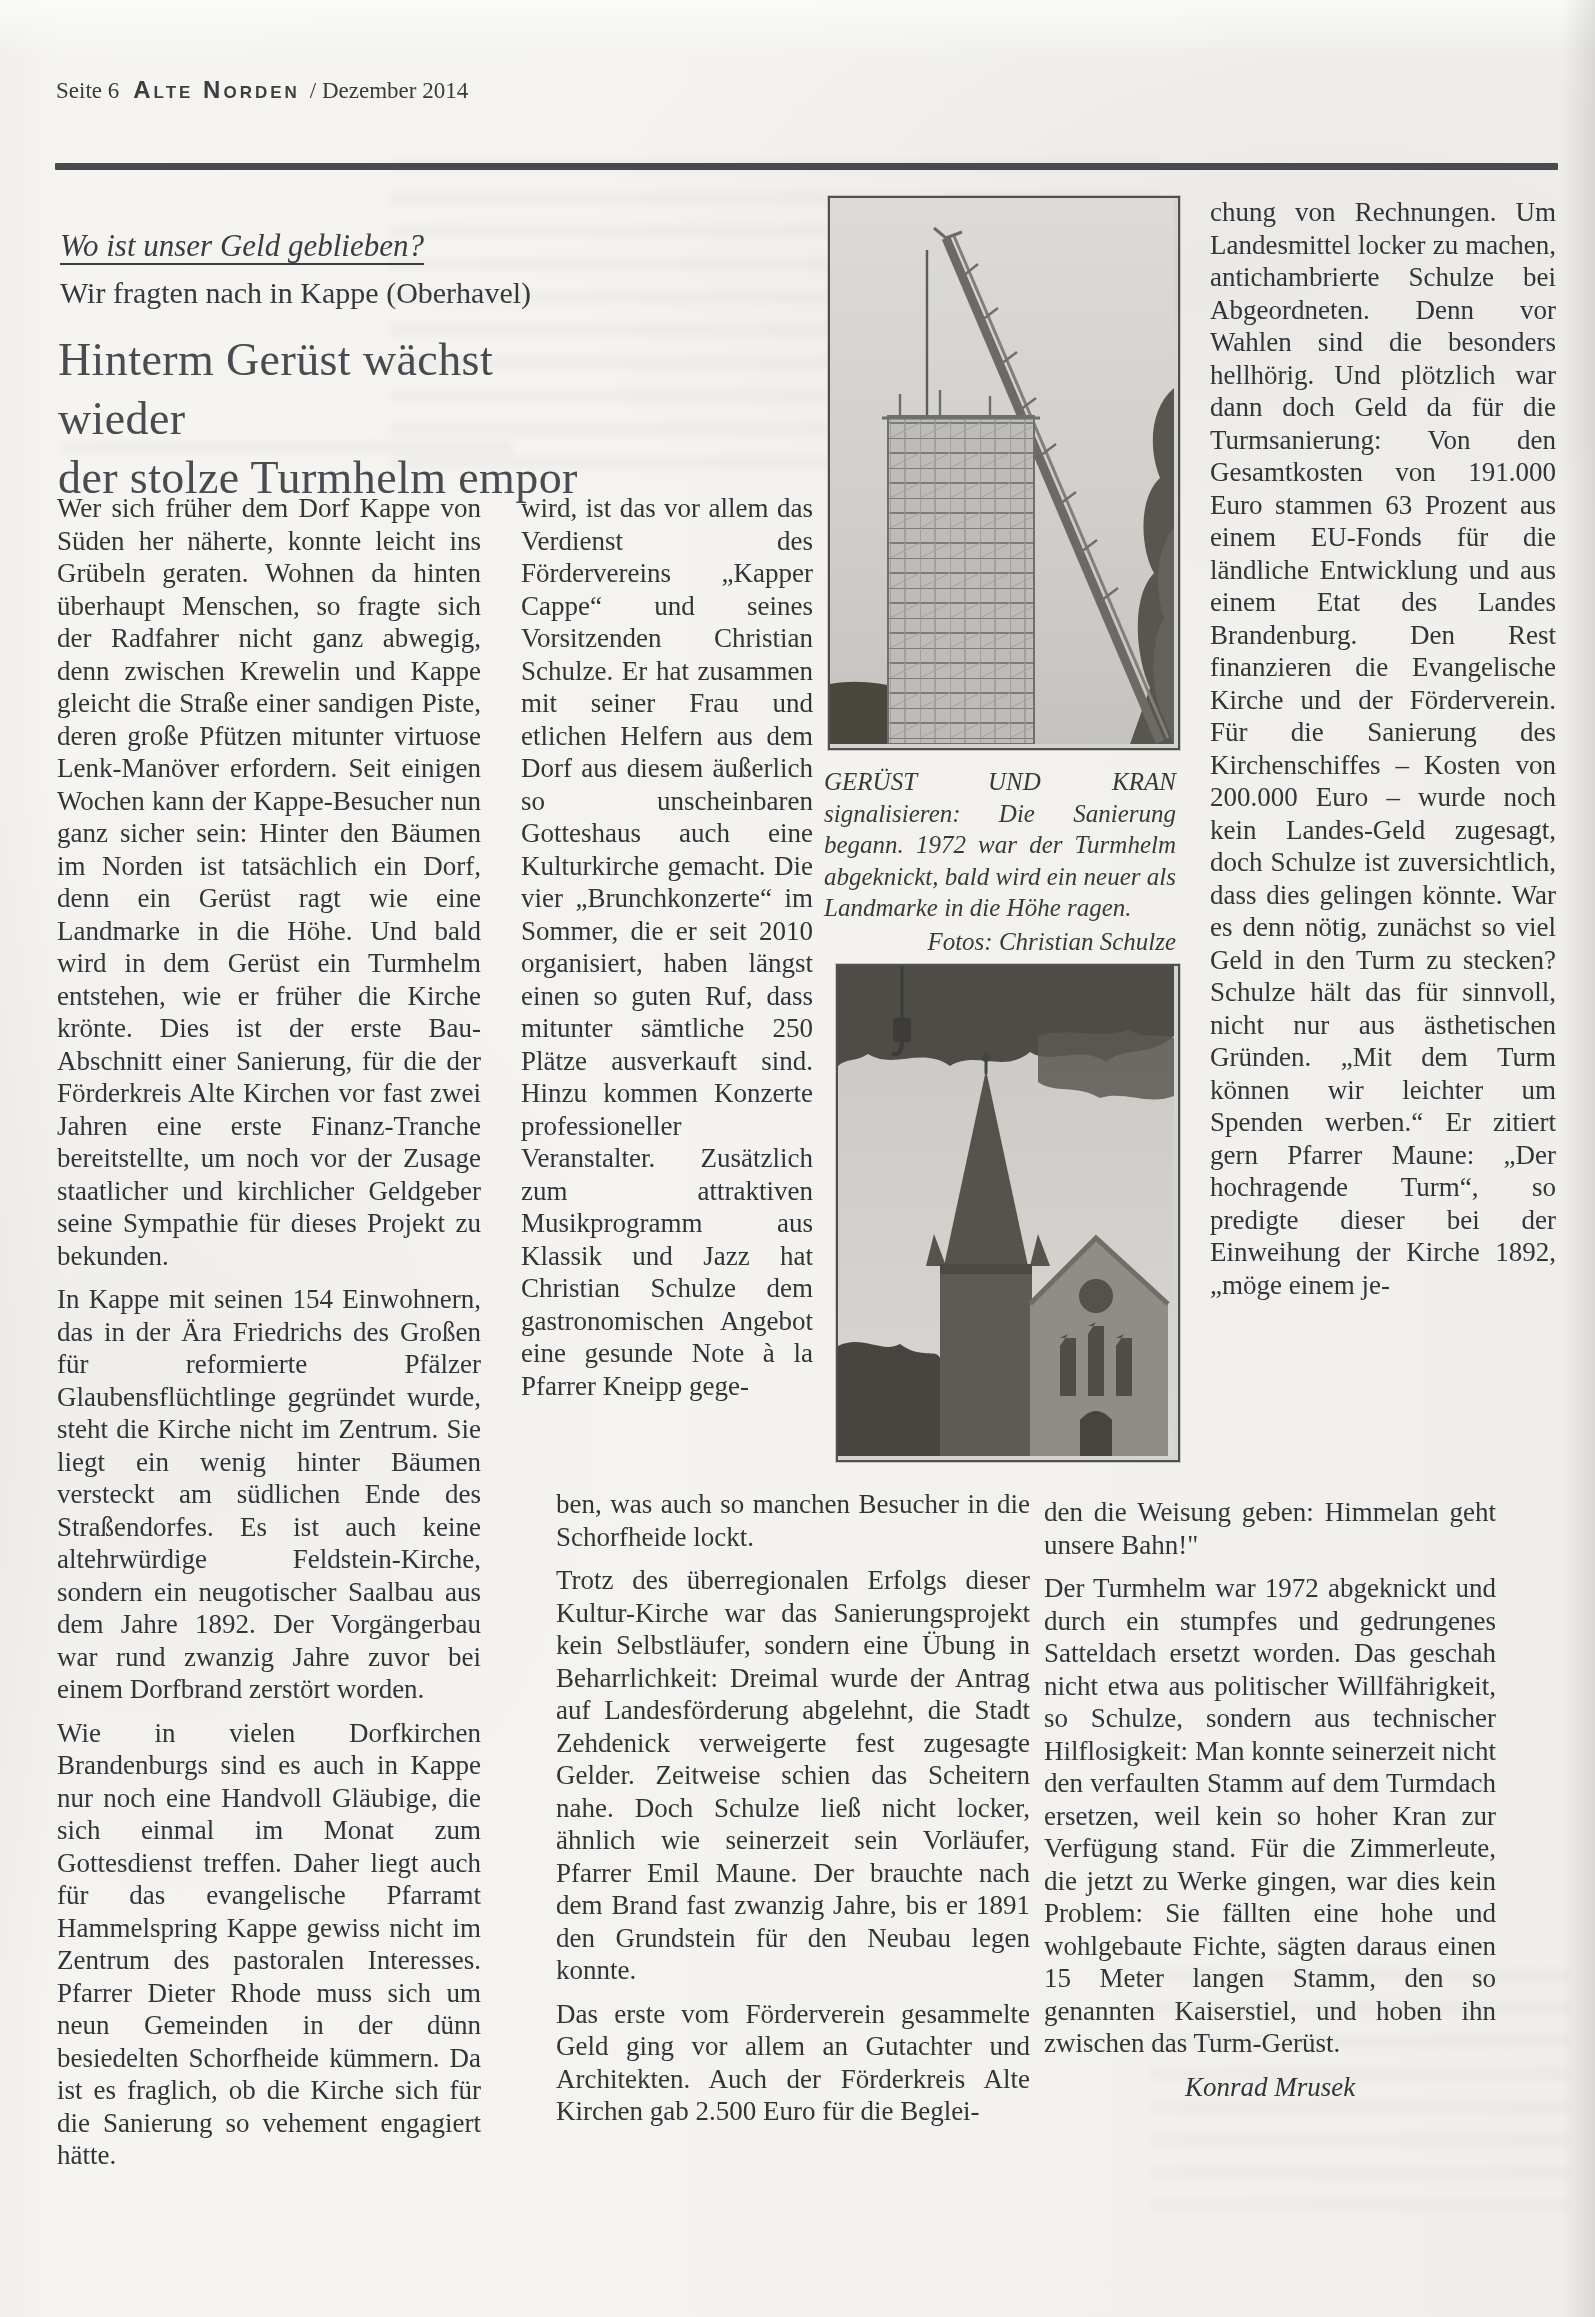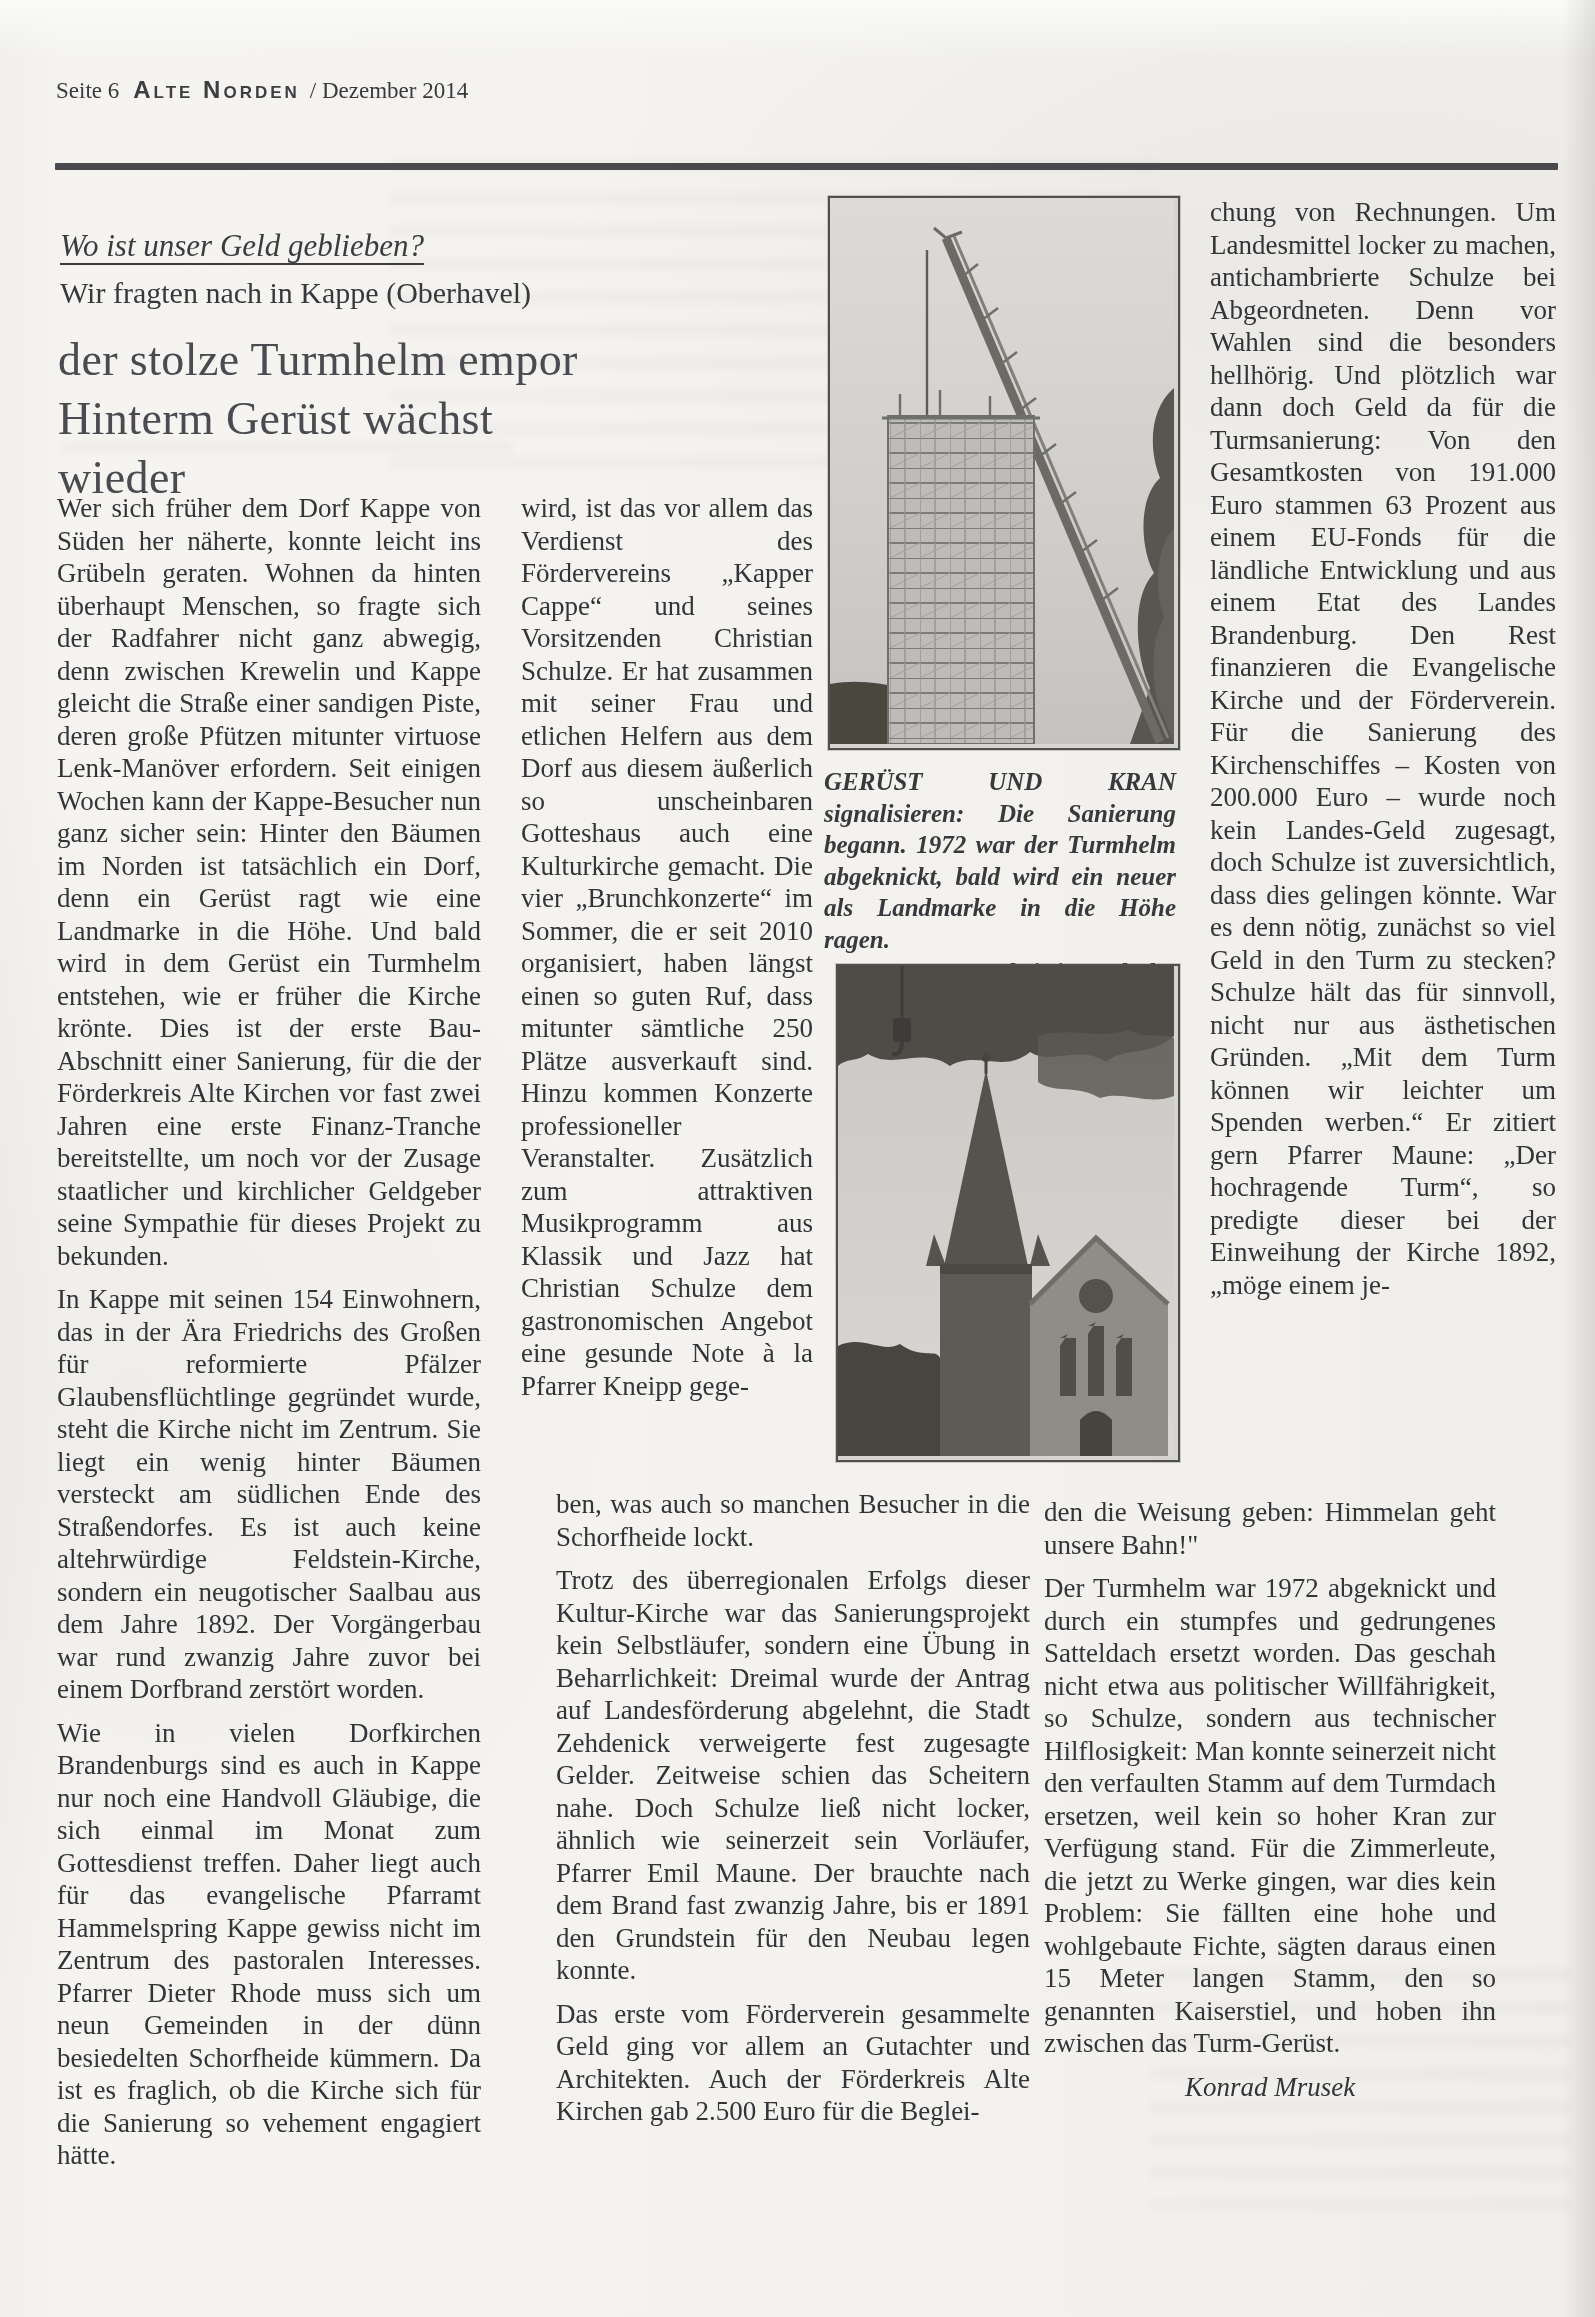--- a/index.html
+++ b/index.html
@@ -33,21 +33,21 @@
   .bottom-middle{left:556px;top:1488px;width:474px;}
   .bottom-right{left:1044px;top:1496px;width:452px;}
   
   .photo-frame{border:2px solid #504f4b;box-shadow:0 0 0 1px rgba(80,79,75,.25);
     background:#d5d4d0;overflow:hidden;}
   .photo1{left:828px;top:196px;width:348px;height:550px;}
   .photo2{left:836px;top:964px;width:340px;height:494px;}
   .photo-frame svg{display:block;}
   
   .caption{left:824px;top:766px;width:352px;font-size:25px;line-height:31.5px;
-    font-style:italic;color:#39383c;text-align:justify;font-weight:bold;}
+    font-style:italic;color:#39383c;text-align:justify;}
   .caption .credit{text-align:right;margin-top:2px;}
   
   .byline{text-align:center;font-style:italic;font-size:27px;margin-top:10px;color:#343338;}
   
   .ghost{pointer-events:none;filter:blur(3px);
     background:repeating-linear-gradient(180deg, transparent 0 9px, #8e8c86 9px 21px, transparent 21px 33px);}
   .g1{left:390px;top:150px;width:770px;height:320px;opacity:.05;}
   .g2{left:62px;top:432px;width:450px;height:42px;opacity:.06;}
   .g3{left:1150px;top:1960px;width:420px;height:250px;opacity:.05;}
   .edge-right{left:1562px;top:0;width:33px;height:2317px;
@@ -64,22 +64,22 @@
 <div class="abs ghost g3"></div>
 
 <div class="abs page-header">
   <span>Seite 6</span><span class="masthead">Alte Norden</span><span>/ Dezember 2014</span>
 </div>
 <div class="abs rule"></div>
 
 <div class="abs kicker-title">Wo ist unser Geld geblieben?</div>
 <div class="abs kicker-subtitle">Wir fragten nach in Kappe (Oberhavel)</div>
 <h1 class="abs headline" style="margin:0;font-weight:normal;">
+  <span>Hinterm Gerüst wächst wieder</span>
   <span>der stolze Turmhelm empor</span>
-  <span>Hinterm Gerüst wächst wieder</span>
 </h1>
 
 <div class="abs body-text col1">
   <p>Wer sich früher dem Dorf Kappe von Süden her näherte, konnte leicht ins Grübeln geraten. Wohnen da hinten überhaupt Menschen, so fragte sich der Radfahrer nicht ganz abwegig, denn zwischen Krewelin und Kappe gleicht die Straße einer sandigen Piste, deren große Pfützen mitunter virtuose Lenk-Manöver erfordern. Seit einigen Wochen kann der Kappe-Besucher nun ganz sicher sein: Hinter den Bäumen im Norden ist tatsächlich ein Dorf, denn ein Gerüst ragt wie eine Landmarke in die Höhe. Und bald wird in dem Gerüst ein Turmhelm entstehen, wie er früher die Kirche krönte. Dies ist der erste Bau-Abschnitt einer Sanierung, für die der Förderkreis Alte Kirchen vor fast zwei Jahren eine erste Finanz-Tranche bereitstellte, um noch vor der Zusage staatlicher und kirchlicher Geldgeber seine Sympathie für dieses Projekt zu bekunden.</p>
   <p>In Kappe mit seinen 154 Einwohnern, das in der Ära Friedrichs des Großen für reformierte Pfälzer Glaubensflüchtlinge gegründet wurde, steht die Kirche nicht im Zentrum. Sie liegt ein wenig hinter Bäumen versteckt am südlichen Ende des Straßendorfes. Es ist auch keine altehrwürdige Feldstein-Kirche, sondern ein neugotischer Saalbau aus dem Jahre 1892. Der Vorgängerbau war rund zwanzig Jahre zuvor bei einem Dorfbrand zerstört worden.</p>
   <p>Wie in vielen Dorfkirchen Brandenburgs sind es auch in Kappe nur noch eine Handvoll Gläubige, die sich einmal im Monat zum Gottesdienst treffen. Daher liegt auch für das evangelische Pfarramt Hammelspring Kappe gewiss nicht im Zentrum des pastoralen Interesses. Pfarrer Dieter Rhode muss sich um neun Gemeinden in der dünn besiedelten Schorfheide kümmern. Da ist es fraglich, ob die Kirche sich für die Sanierung so vehement engagiert hätte.</p>
 </div>
 
 <div class="abs body-text col2">
   <p>wird, ist das vor allem das Verdienst des Fördervereins „Kapper Cappe“ und seines Vorsitzenden Christian Schulze. Er hat zusammen mit seiner Frau und etlichen Helfern aus dem Dorf aus diesem äußerlich so unscheinbaren Gotteshaus auch eine Kulturkirche gemacht. Die vier „Brunchkonzerte“ im Sommer, die er seit 2010 organisiert, haben längst einen so guten Ruf, dass mitunter sämtliche 250 Plätze ausverkauft sind. Hinzu kommen Konzerte professioneller Veranstalter. Zusätzlich zum attraktiven Musikprogramm aus Klassik und Jazz hat Christian Schulze dem gastronomischen Angebot eine gesunde Note à la Pfarrer Kneipp gege-</p>

